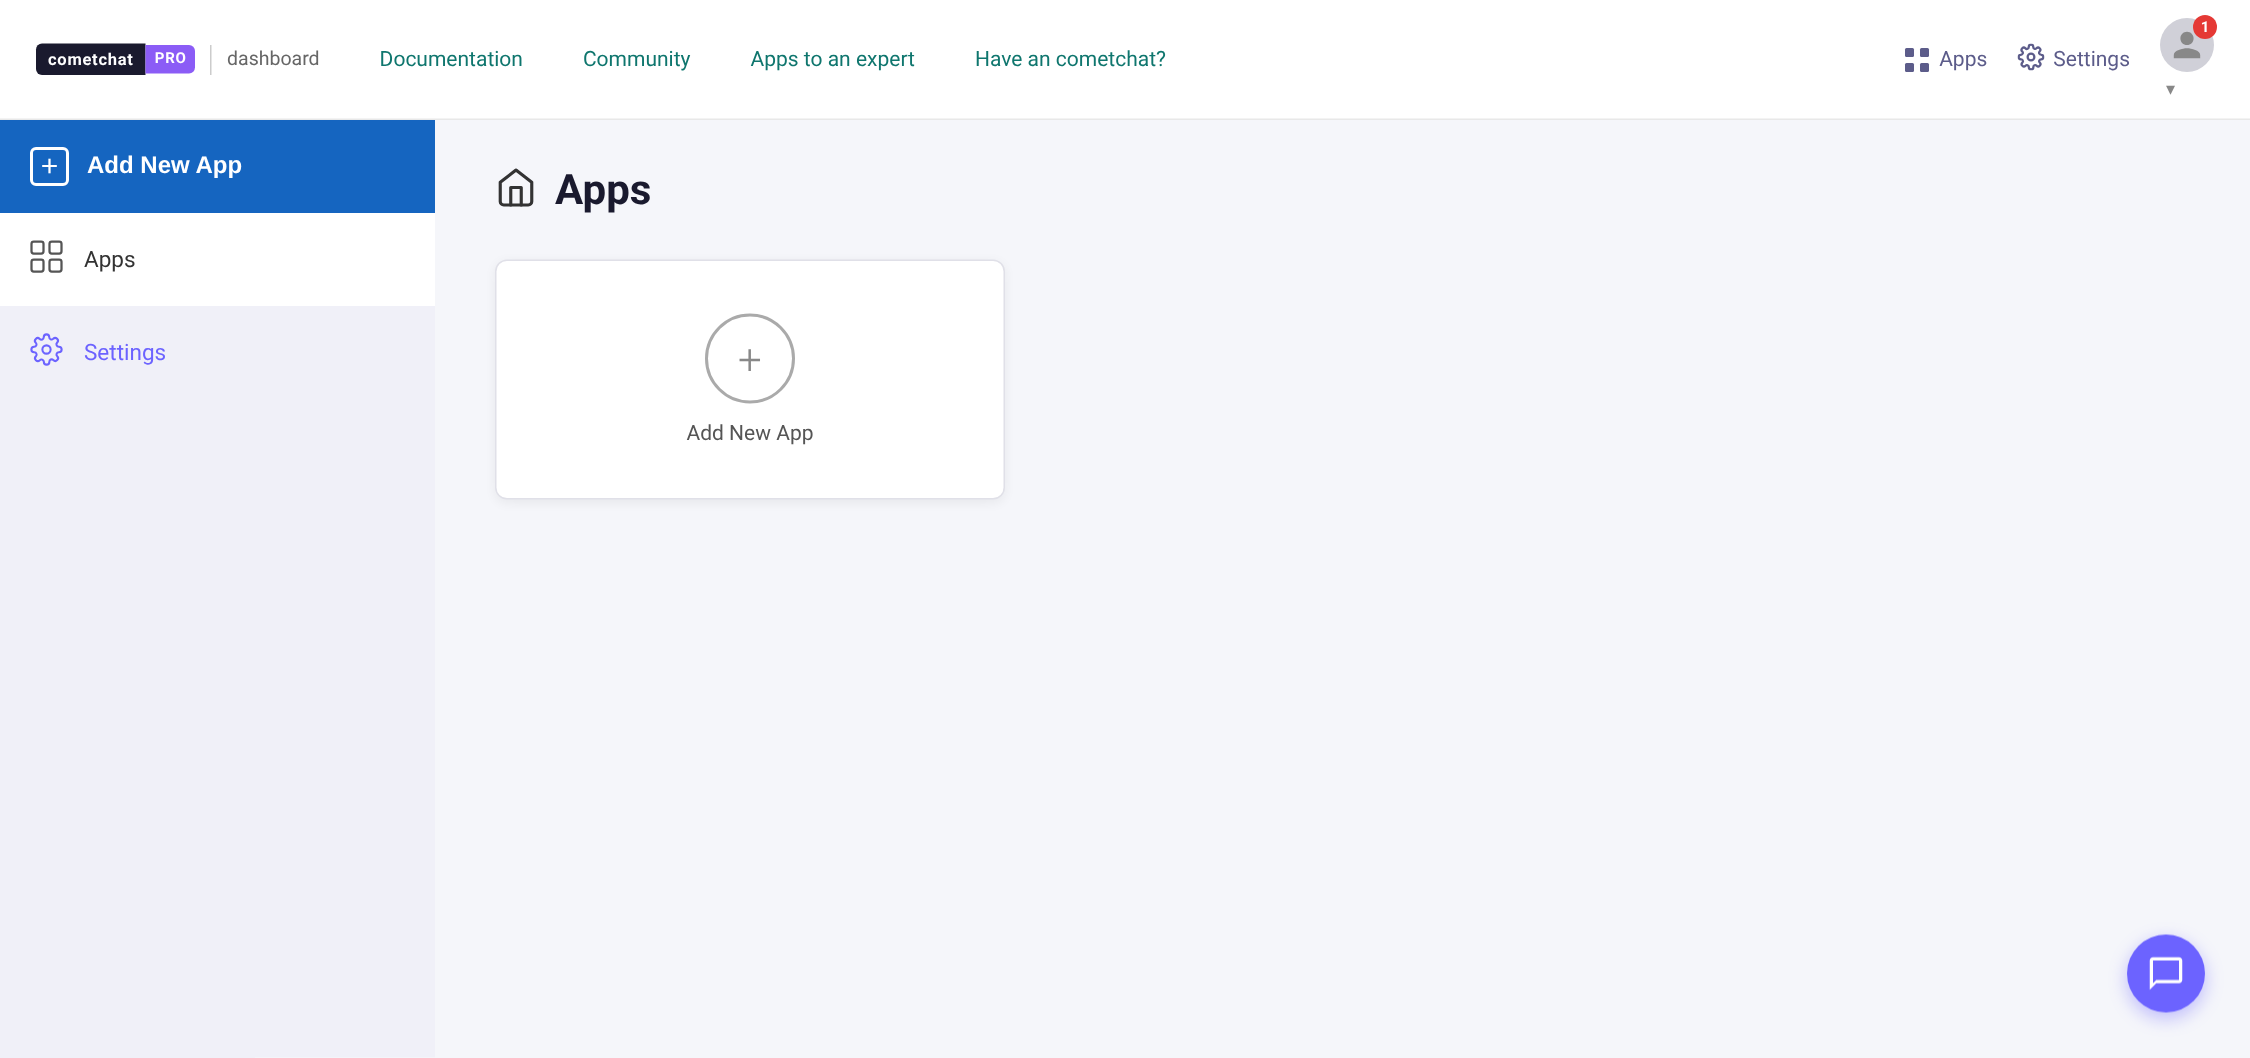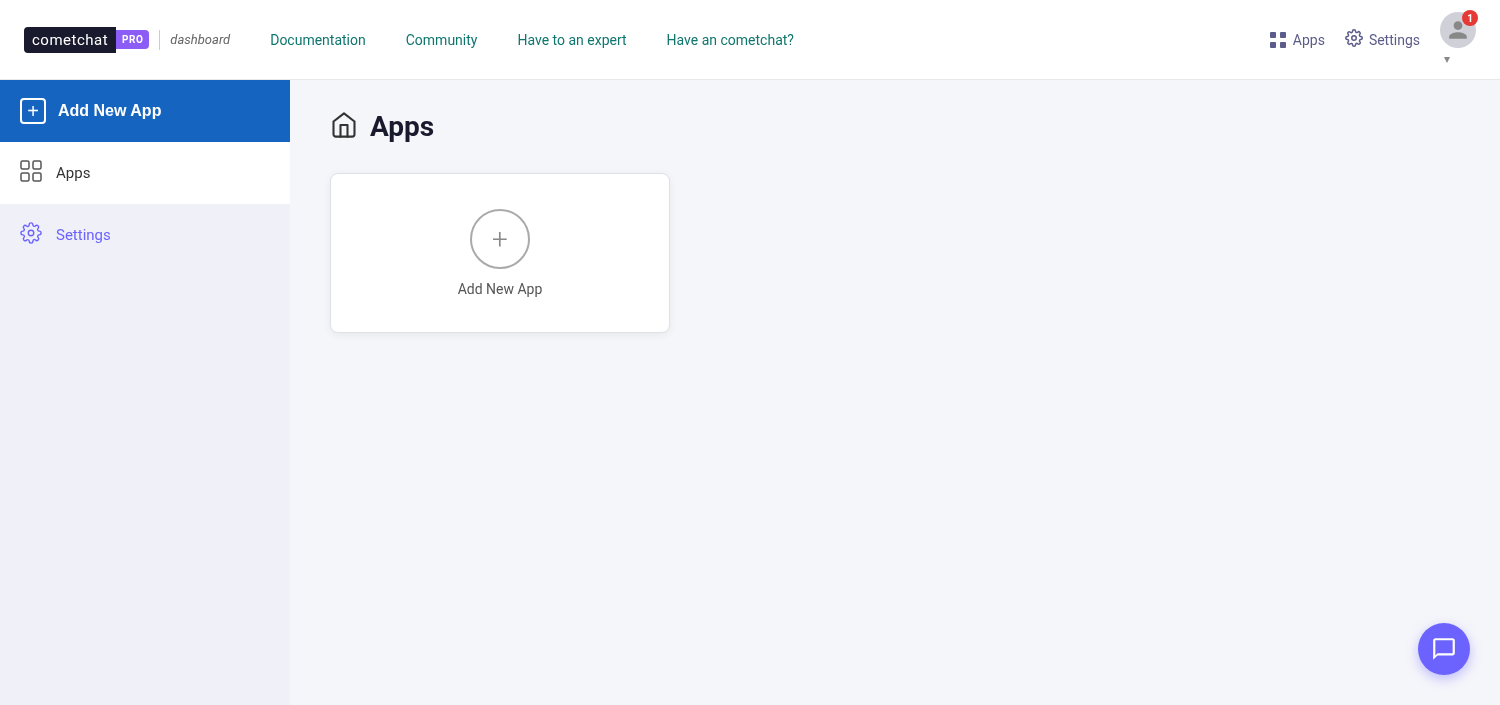--- a/index.html
+++ b/index.html
@@ -26,22 +26,22 @@
     }
     .logo-area {
       display: flex;
       align-items: center;
       gap: 0;
       margin-right: 40px;
     }
     .logo-cometchat {
       background: #1a1a2e;
       color: #fff;
-      font-size: 15px;
-      font-weight: 400;
+      font-size: 11px;
+      font-weight: 700;
       padding: 4px 8px;
       border-radius: 4px 0 0 4px;
       letter-spacing: 0.5px;
     }
     .logo-pro {
       background: #8b5cf6;
       color: #fff;
       font-size: 10px;
       font-weight: 700;
       padding: 4px 6px;
@@ -50,21 +50,20 @@
     }
     .logo-divider {
       width: 1px;
       height: 20px;
       background: #ccc;
       margin: 0 10px;
     }
     .logo-dashboard {
       font-size: 13px;
       color: #666;
-      font-style: italic;
     }
     .header-nav {
       display: flex;
       align-items: center;
       gap: 40px;
       flex: 1;
     }
     .header-nav a {
       color: #0f766e;
       text-decoration: none;
@@ -293,21 +292,21 @@
   <div class="logo-area">
     <span class="logo-cometchat">cometchat</span>
       <span class="logo-pro">PRO</span>
     <div class="logo-divider"></div>
     <span class="logo-dashboard">dashboard</span>
   </div>
 
   <nav class="header-nav">
     <a href="#">Documentation</a>
     <a href="#">Community</a>
-    <a href="#">Have to an expert</a>
+    <a href="#">Apps to an expert</a>
     <a href="#">Have an cometchat?</a>
   </nav>
 
   <div class="header-right">
     <div class="header-apps-btn">
       <span class="grid-icon-svg">
         <svg width="18" height="18" viewBox="0 0 18 18" fill="none" xmlns="http://www.w3.org/2000/svg">
           <rect x="1" y="1" width="6" height="6" rx="1" fill="#5c5c8a"></rect>
           <rect x="11" y="1" width="6" height="6" rx="1" fill="#5c5c8a"></rect>
           <rect x="1" y="11" width="6" height="6" rx="1" fill="#5c5c8a"></rect>

